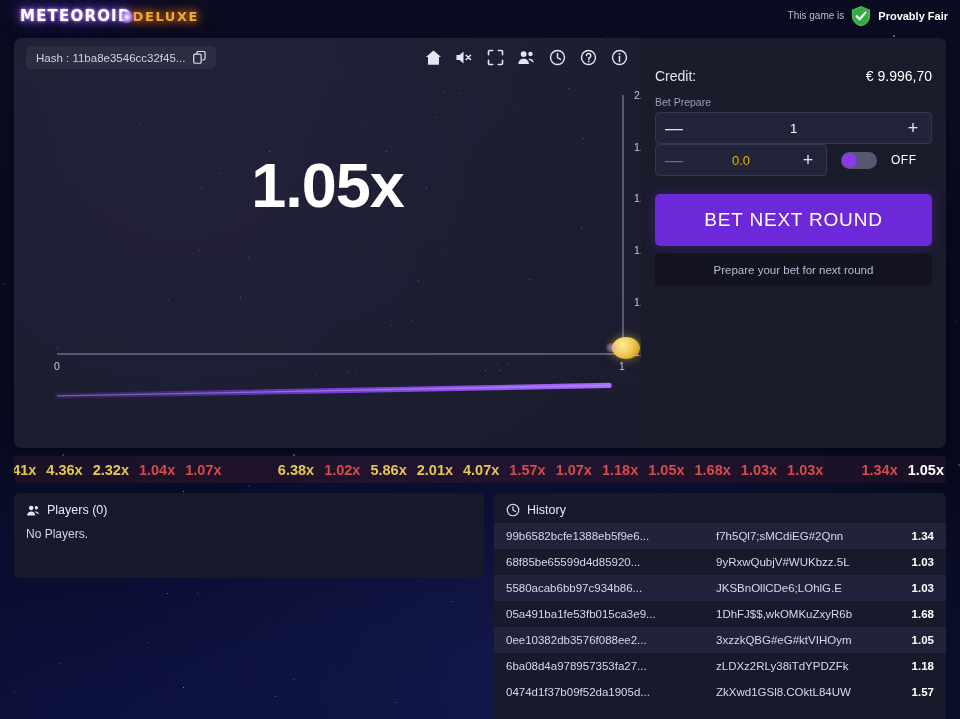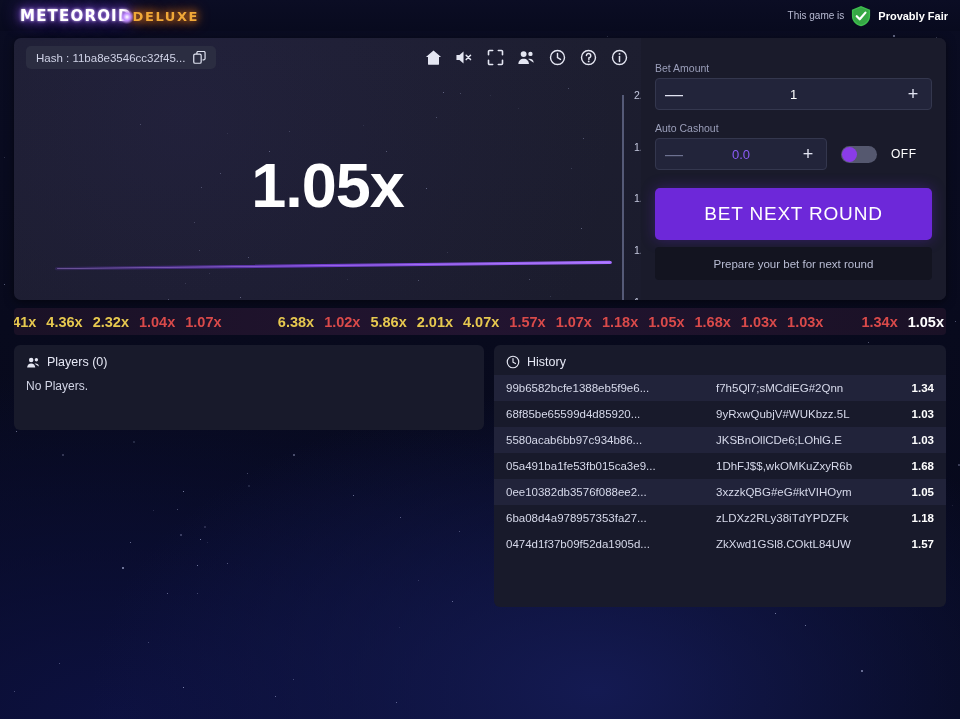--- a/index.html
+++ b/index.html
@@ -49,21 +49,21 @@
   }
   .fairwrap { display: flex; align-items: center; gap: 7px; }
   .fair-pre { font-size: 10px; color: #b9bcd4; }
   .fair-label { font-size: 11px; font-weight: bold; color: #ffffff; }
   .shield { width: 20px; height: 22px; display: block; }
 
   
   .gamepanel {
     position: relative; z-index: 2;
     margin: 7px 14px 4px 14px;
-    height: 262px;
+    height: 410px;
     border-radius: 7px;
     background:
       radial-gradient(circle at 18% 30%, rgba(60,50,120,.16) 0%, rgba(0,0,0,0) 55%),
       linear-gradient(180deg, #1d1e30 0%, #1b1c2d 100%);
     overflow: hidden;
     display: flex;
     box-shadow: 0 2px 10px rgba(0,0,0,.5);
   }
   .stage { position: relative; flex: 1 1 auto; overflow: hidden; }
   .panel-head {
@@ -150,21 +150,21 @@
   }
   .stepper.small { width: 172px; }
   .stp-btn {
     width: 36px; height: 100%; display: flex; align-items: center; justify-content: center;
     font-size: 18px; color: #e2e4f2; cursor: pointer; user-select: none;
   }
   .stp-btn.dim { color: #6d7190; }
   .stp-val {
     flex: 1 1 auto; text-align: center; font-size: 13px; color: #ffffff;
   }
-  .stp-val.dim { color: #8b5cf6; }
+  .stp-val.dim { color: #eab308; }
   .cashrow { display: flex; align-items: center; gap: 14px; }
   .toggle {
     width: 36px; height: 17px; border-radius: 9px; background: #55586f;
     position: relative; cursor: pointer; flex: 0 0 36px;
   }
   .toggle .knob {
     position: absolute; left: 1px; top: 1px; width: 15px; height: 15px;
     border-radius: 50%; background: #8a3ce8;
   }
   .toggle-lab { font-size: 12px; color: #ffffff; letter-spacing: .5px; }
@@ -501,29 +501,32 @@
       <div class="st" style="position: absolute; width: 1px; height: 1px; left: 195.14px; top: 235.053px; opacity: 0.19; z-index: 1;"></div>
       <div class="st" style="position: absolute; width: 1px; height: 1px; left: 186.947px; top: 149.261px; opacity: 0.36; z-index: 1;"></div>
       <div class="st" style="position: absolute; width: 1px; height: 1px; left: 349.137px; top: 86.9815px; opacity: 0.14; z-index: 1;"></div>
       <div class="st" style="position: absolute; width: 1px; height: 1px; left: 105.996px; top: 288.079px; opacity: 0.12; z-index: 1;"></div>
       <div class="st" style="position: absolute; width: 1px; height: 1px; left: 333.768px; top: 333.222px; opacity: 0.55; z-index: 1;"></div>
       <div class="st" style="position: absolute; width: 1px; height: 1px; left: 301.573px; top: 336.621px; opacity: 0.28; z-index: 1;"></div>
     </div>
 
   <div class="betpanel">
 
-
-    <div class="fieldlabel">Bet Amount</div>
+    <div class="creditrow">
+      <span class="credit-label">Credit:</span>
+      <span class="credit-val">€ 9.996,70</span>
+    </div>
+
+    <div class="fieldlabel">Bet Prepare</div>
     <div class="stepper">
       <div class="stp-btn">—</div>
       <div class="stp-val">1</div>
       <div class="stp-btn">+</div>
     </div>
 
-    <div class="fieldlabel">Auto Cashout</div>
     <div class="cashrow">
       <div class="stepper small">
         <div class="stp-btn dim">—</div>
         <div class="stp-val dim">0.0</div>
         <div class="stp-btn">+</div>
       </div>
       <div class="toggle">
         <div class="knob"></div>
       </div>
       <span class="toggle-lab">OFF</span>

